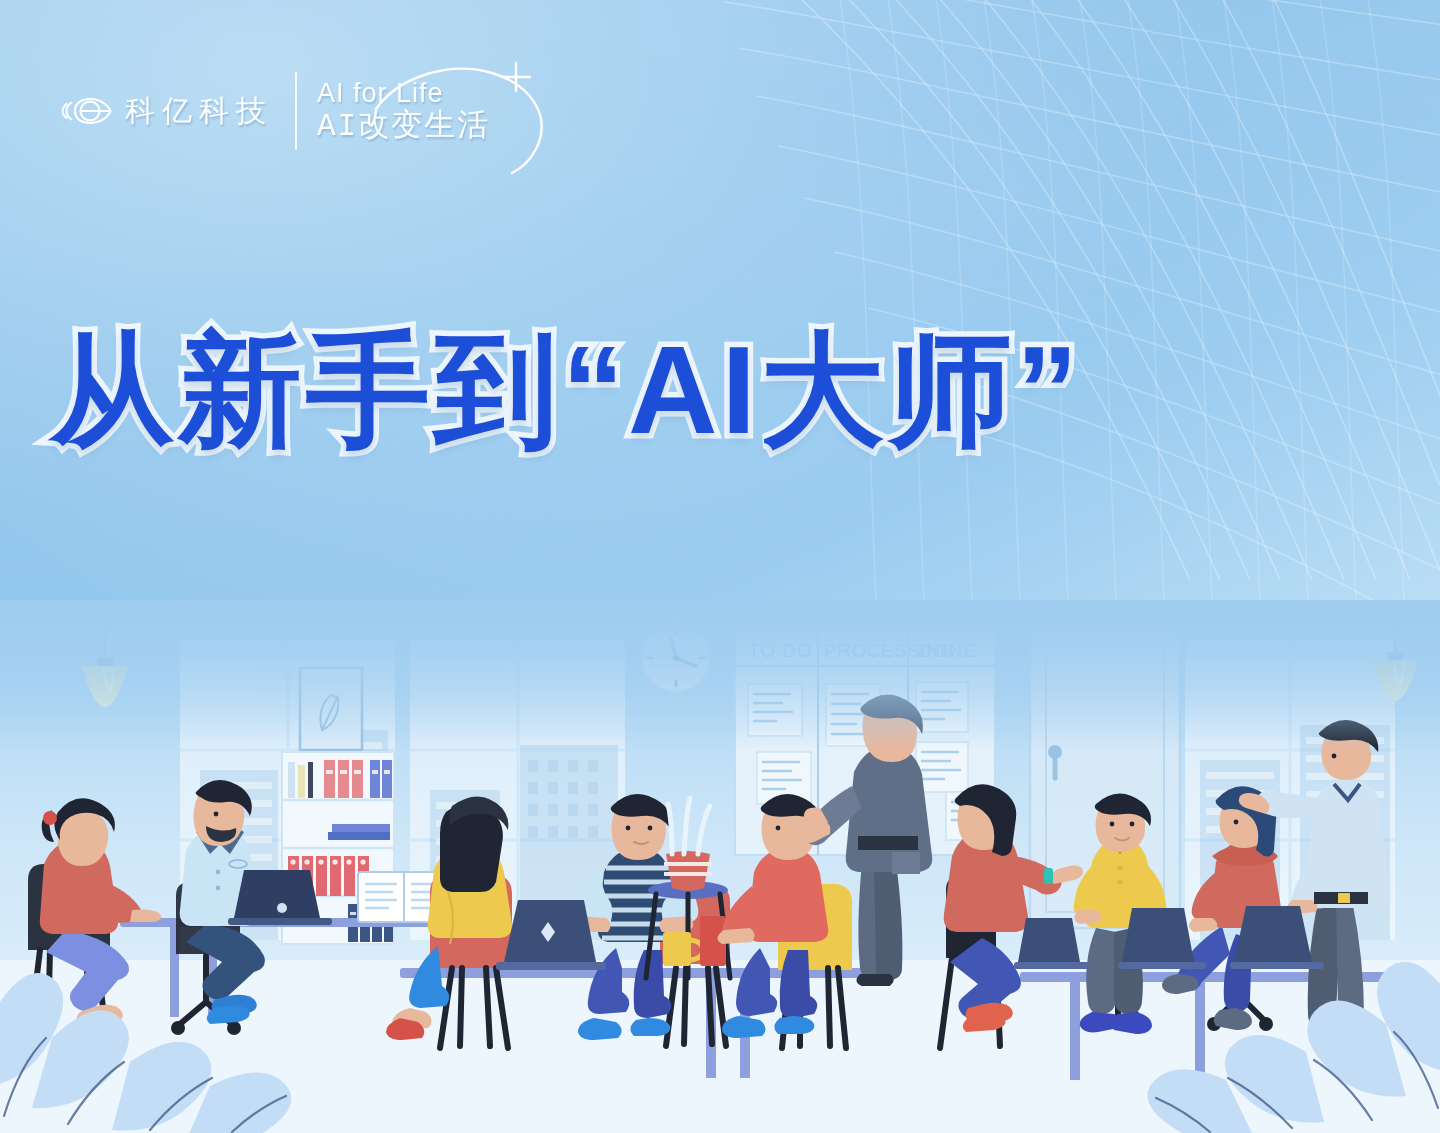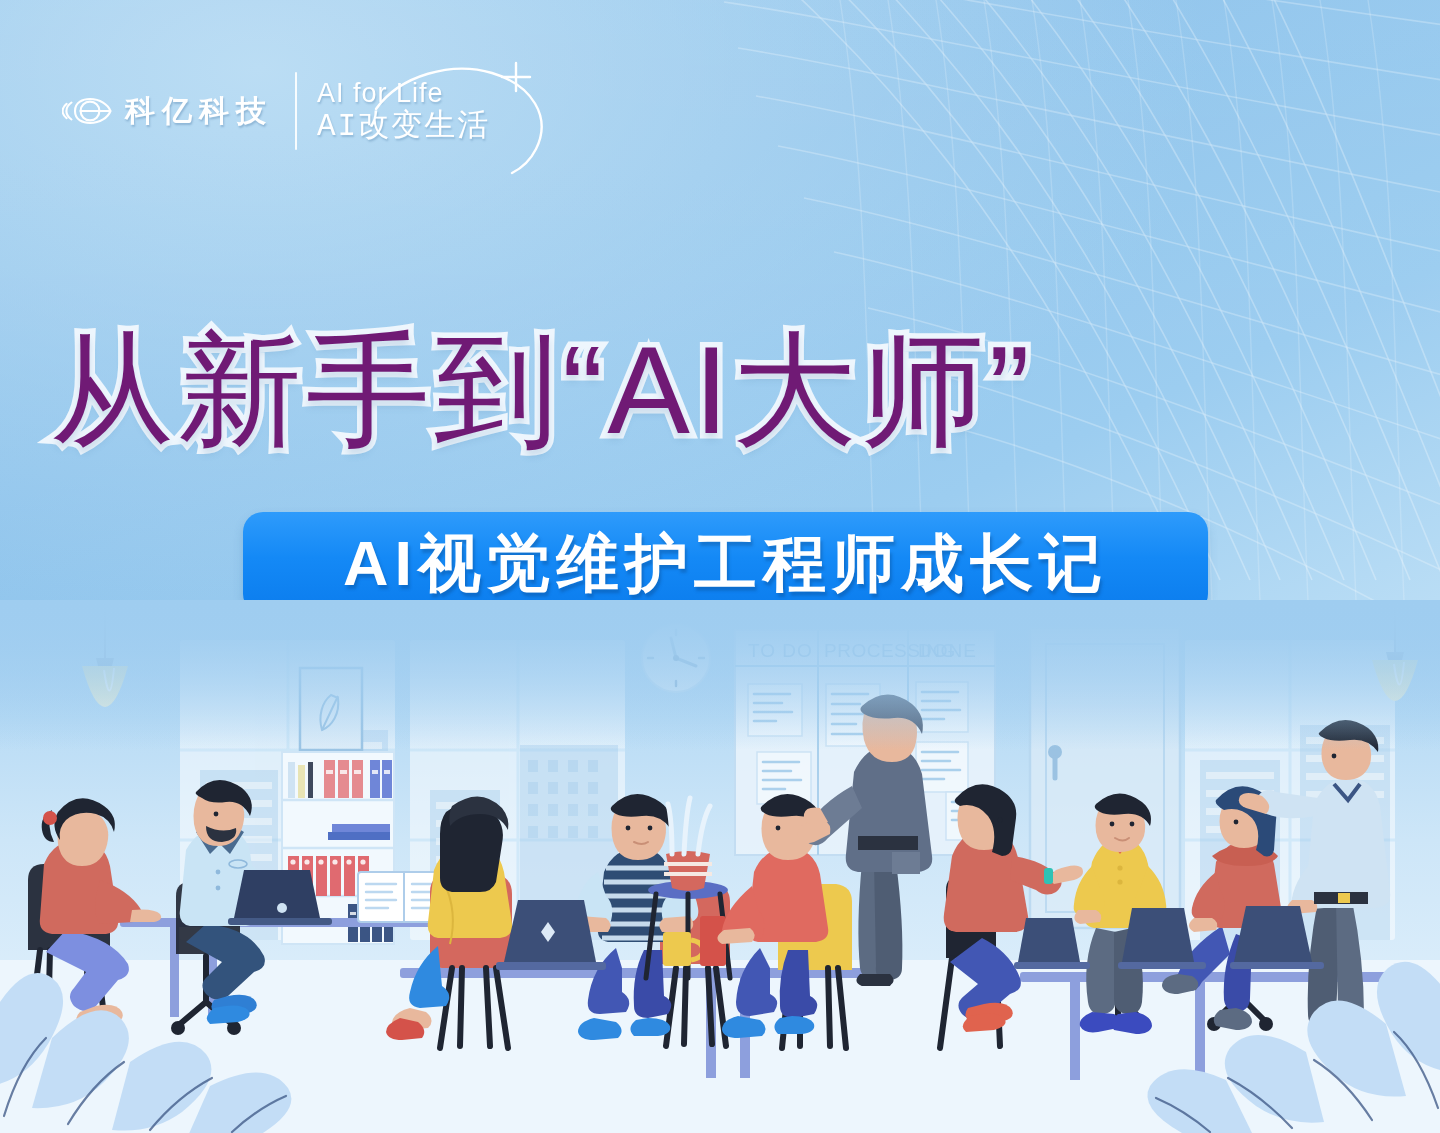--- a/index.html
+++ b/index.html
@@ -19,36 +19,36 @@
   .bg-wash{position:absolute;left:0;right:0;top:0;height:640px;
     background:linear-gradient(180deg,rgba(255,255,255,.04) 0%,rgba(255,255,255,0) 60%);}
   .bg-mesh{position:absolute;right:-40px;top:-120px;width:760px;height:720px;opacity:.5;}
   .bg-lines{position:absolute;right:0;top:0;width:620px;height:900px;opacity:.45;}
 
   
   .logo{position:absolute;left:62px;top:72px;display:flex;align-items:center;gap:0;}
   .logo-left{display:flex;flex-direction:column;gap:2px;}
   .logo-row1{display:flex;align-items:center;gap:13px;}
   .eye-icon{width:50px;height:28px;flex:none;}
-  .logo-cn{font-size:30px;font-weight:700;color:#ffffff;letter-spacing:7px;
+  .logo-cn{font-size:30px;font-weight:400;color:#ffffff;letter-spacing:7px;
     text-shadow:1px 2px 2px rgba(40,90,140,.28);line-height:1;}
   .logo-en{font-size:34px;font-weight:800;color:#ffffff;letter-spacing:2.5px;
     text-shadow:1px 2px 2px rgba(40,90,140,.3);line-height:1;}
   .logo-div{width:2px;height:78px;background:rgba(255,255,255,.9);margin:0 20px 0 22px;border-radius:2px;}
   .logo-right{position:relative;display:flex;flex-direction:column;gap:4px;padding-right:58px;}
   .slogan-en{font-size:27px;color:#ffffff;letter-spacing:1px;line-height:1.05;
     text-shadow:1px 2px 2px rgba(40,90,140,.25);}
   .slogan-cn{font-size:31px;color:#ffffff;letter-spacing:2px;line-height:1.05;
     text-shadow:1px 2px 2px rgba(40,90,140,.25);font-family:Liberation Mono, monospace;}
   .swoosh{position:absolute;right:-18px;top:-22px;width:200px;height:120px;}
 
   
   .title{position:absolute;left:50px;top:328px;width:1340px;
-    font-size:124px;font-weight:400;line-height:1;letter-spacing:4px;
-    color:#701a75;white-space:nowrap;
+    font-size:124px;font-weight:700;line-height:1;letter-spacing:4px;
+    color:#1d4ed8;white-space:nowrap;
     -webkit-text-stroke:11px #eef6fd;paint-order:stroke fill;
     text-shadow:0 6px 7px rgba(80,130,175,.22);}
 
   
   .banner-wrap{position:absolute;left:243px;top:512px;}
   .banner{position:relative;width:965px;height:102px;border-radius:20px;
     background:linear-gradient(180deg,#2e9bfb 0%,#1489f6 45%,#0b7ced 100%);
     box-shadow:0 5px 10px rgba(60,120,175,.25);
     display:flex;align-items:center;justify-content:center;}
   .banner-txt{font-size:63px;font-weight:700;color:#ffffff;letter-spacing:6px;line-height:1;
@@ -141,26 +141,20 @@
       <div class="slogan-cn">AI改变生活</div>
       <svg class="swoosh" viewBox="0 0 200 120">
         <path d="M10 52 C 34 18, 86 4, 126 16 C 166 28, 186 60, 170 92 C 164 104, 154 112, 146 116" fill="none" stroke="#ffffff" stroke-width="2.4" stroke-linecap="round"></path>
         <path d="M150 6 L 150 34 M136 20 L 164 20" stroke="#ffffff" stroke-width="2.4" stroke-linecap="round"></path>
       </svg>
     </div>
   </div>
 
   <div class="title">从新手到“AI大师”</div>
 
-  <div class="banner-wrap">
-    <div class="banner">
-      <div class="banner-txt">AI视觉维护工程师成长记</div>
-    </div>
-    <div class="banner-tail"></div>
-  </div>
 
   <div class="scene">
     <svg viewBox="0 0 1440 533" preserveAspectRatio="none">
       <defs>
         <linearGradient id="roomG" x1="0" y1="0" x2="0" y2="1">
           <stop offset="0%" stop-color="#a6d2f2"></stop>
           <stop offset="45%" stop-color="#cde6f8"></stop>
           <stop offset="100%" stop-color="#eaf5fd"></stop>
         </linearGradient>
         <linearGradient id="lampG" x1="0" y1="0" x2="0" y2="1">

